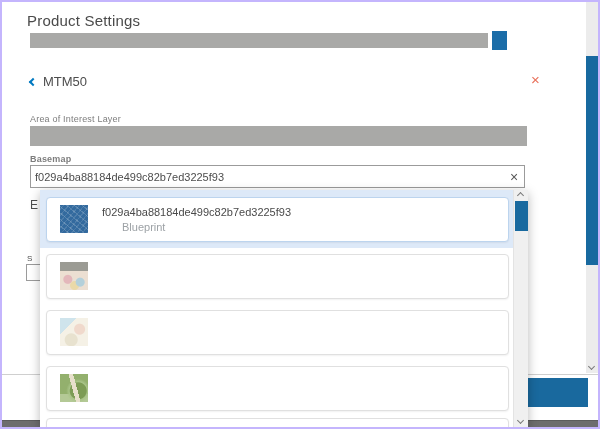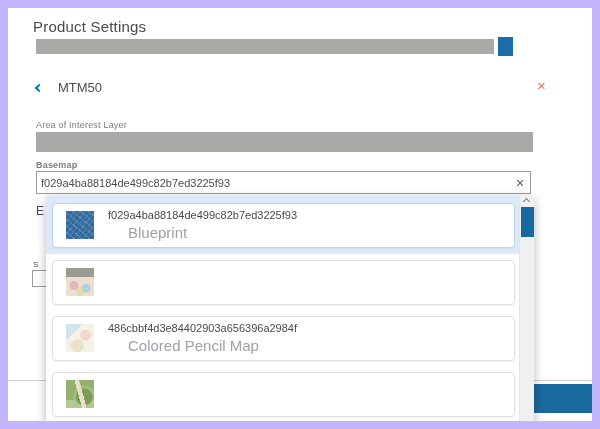--- a/index.html
+++ b/index.html
@@ -1,28 +1,28 @@
 <!DOCTYPE html>
 <html><head>
 <meta charset="utf-8">
 <style>
   * { margin:0; padding:0; box-sizing:border-box; }
   html,body { background:#fff; }
   .frame {
     position:relative; width:600px; height:429px;
-    border:8px solid #c4b5fd; background:#ffffff;
+    border:2px solid #c4b5fd; background:#ffffff;
     font-family:"Liberation Sans", sans-serif; overflow:hidden;
   }
   .abs { position:absolute; }
 
   .page-title { left:25px; top:10px; font-size:15px; color:#4a4a4a; font-weight:500; letter-spacing:.2px; }
   .header-bar { left:28px; top:31px; width:458px; height:15px; background:#a9a9a7; }
   .header-square { left:490px; top:29px; width:15px; height:19px; background:#1b6da8; }
 
-  .back-row { left:28px; top:72px; display:flex; align-items:center; gap:16px; cursor:pointer; }
+  .back-row { left:28px; top:72px; display:flex; align-items:center; gap:7px; cursor:pointer; }
   .chev { display:inline-block; width:6px; height:6px; border-left:2px solid #0079c1; border-bottom:2px solid #0079c1; transform:rotate(45deg); }
   .back-label { font-size:13px; color:#4d4d4d; }
   .close-x { left:529px; top:70px; font-size:15px; color:#e9705a; cursor:pointer; line-height:1; }
 
   .field-label { font-size:9px; color:#7d7d7d; letter-spacing:.2px; }
   .aoi-label { left:28px; top:112px; }
   .aoi-bar { left:28px; top:124px; width:497px; height:20px; background:#a9a9a7; }
   .bm-label { left:28px; top:152px;font-weight:bold; }
 
   .bm-input-wrap { left:28px; top:163px; width:495px; height:23px; border:1px solid #9b9b9b; background:#fff; display:flex; align-items:center; }
@@ -48,21 +48,21 @@
     box-shadow:0 3px 10px rgba(0,0,0,.28); z-index:10; }
   .dd-row { height:56px; display:flex; align-items:center; padding:0 19px 0 6px; cursor:pointer; }
   .dd-row.selected { height:58px; background:#dde9f8; }
   .dd-card { flex:1; height:45px; background:#fff; border:1px solid #e0e0e0; border-radius:4px;
     display:flex; align-items:center; padding-left:13px; box-shadow:0 1px 2px rgba(0,0,0,.06); }
   .dd-row.selected .dd-card { border-color:#bcd4ee; }
   .dd-row.partial { align-items:flex-start; padding-top:2px; height:20px; }
   .dd-row.partial .dd-card { height:45px; }
   .thumb { width:28px; height:28px; margin-right:14px; flex:none; }
   .dd-id { font-size:11px; color:#4a4a4a; margin-bottom:3px; }
-  .dd-name { font-size:15px; color:#9da2a6;padding-left:20px; }
+  .dd-name { font-size:11px; color:#9da2a6;padding-left:20px; }
 
   .thumb-0 { background-color:#336a9e;
     background-image:repeating-linear-gradient(40deg, rgba(255,255,255,.18) 0 1px, transparent 1px 5px),
       repeating-linear-gradient(-50deg, rgba(255,255,255,.12) 0 1px, transparent 1px 4px); }
   .thumb-1 { background-color:#ecdfd2;
     background-image:linear-gradient(180deg,#9b9b94 0 9px, transparent 9px),
       radial-gradient(circle at 28% 62%, #e3b7bb 0 4px, transparent 5px),
       radial-gradient(circle at 72% 72%, #b4d0da 0 4px, transparent 5px),
       radial-gradient(circle at 52% 84%, #ead9a8 0 4px, transparent 5px); }
   .thumb-2 { background-color:#f5f1e6;
@@ -132,24 +132,20 @@
 
         <div class="dd-row">
           <div class="dd-card">
             <div class="thumb thumb-1"></div>
           </div>
         </div>
 
         <div class="dd-row">
           <div class="dd-card">
             <div class="thumb thumb-2"></div>
-            <div class="dd-texts">
-              <div class="dd-id">486cbbf4d3e84402903a656396a2984f</div>
-              <div class="dd-name">Colored Pencil Map</div>
-            </div>
           </div>
         </div>
 
         <div class="dd-row">
           <div class="dd-card">
             <div class="thumb thumb-3"></div>
           </div>
         </div>
       </div>
     <div class="dd-row partial">

